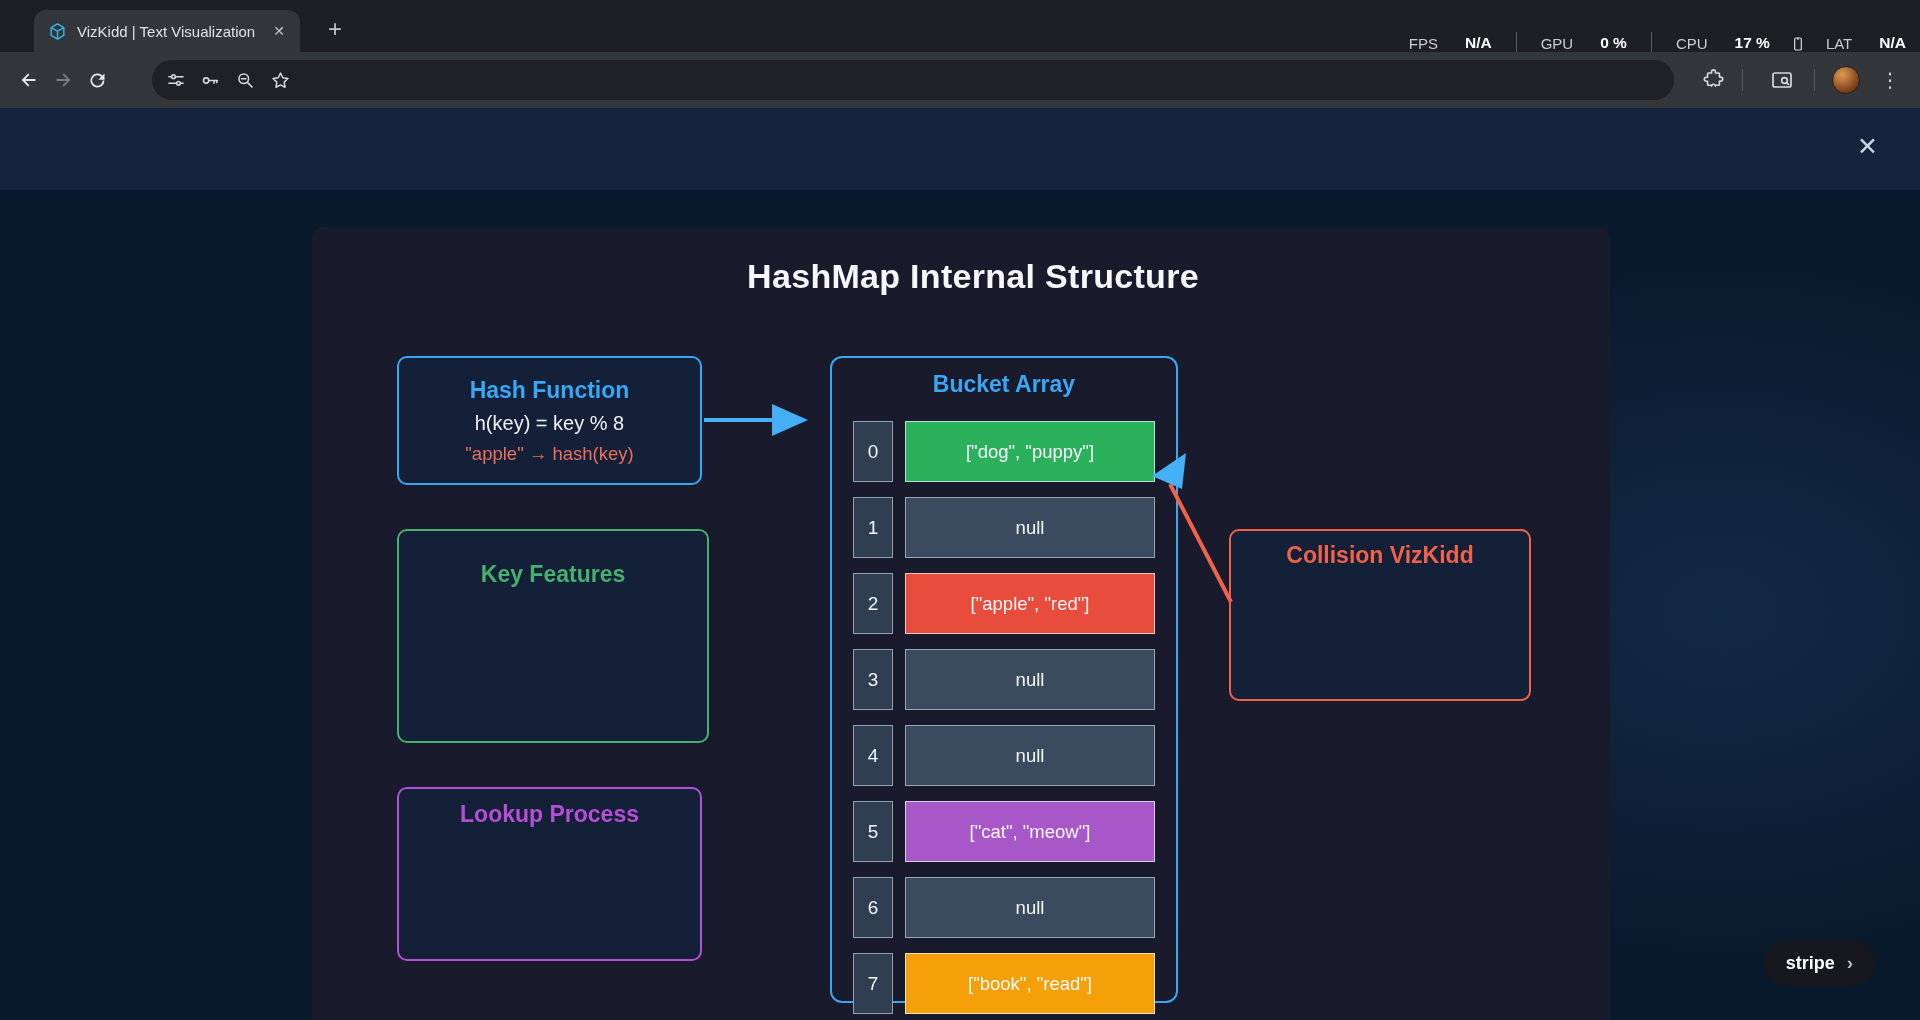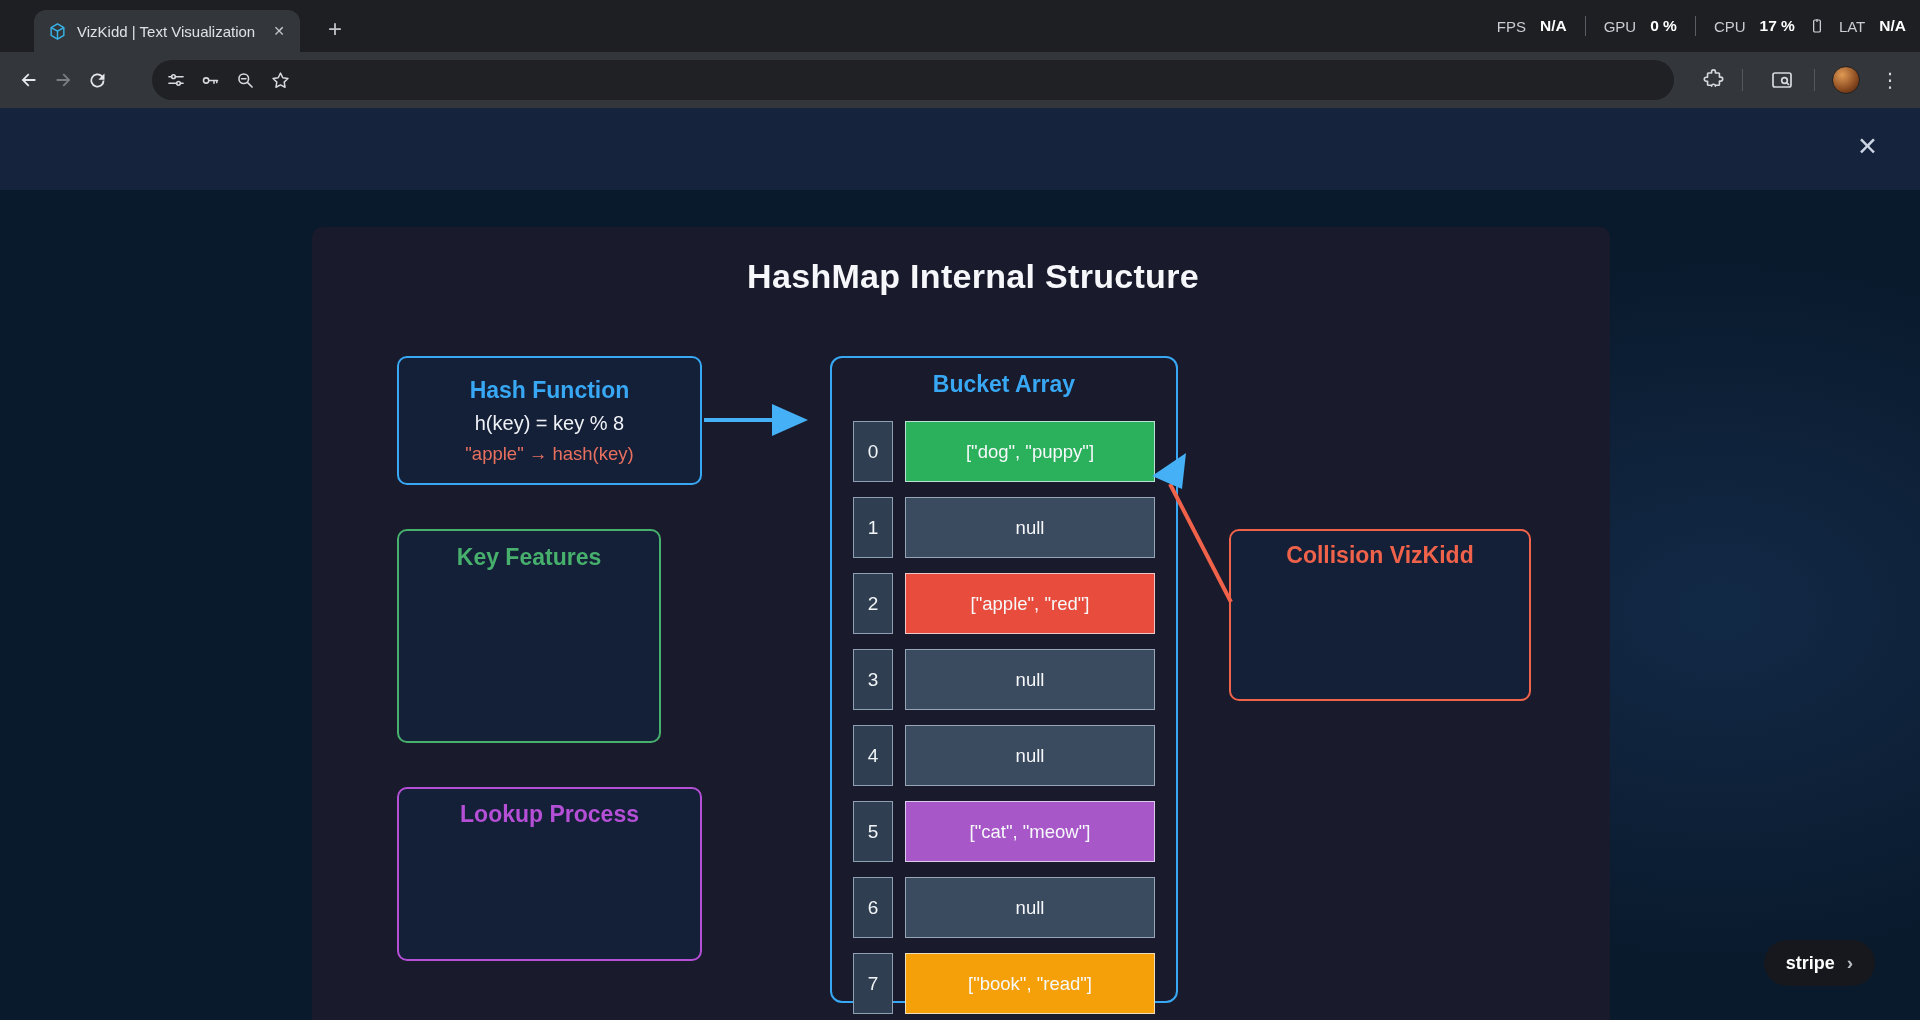--- a/index.html
+++ b/index.html
@@ -11,23 +11,23 @@
   .tabstrip { position:relative; height:52px; background:#1d1f23; }
   .tab { position:absolute; left:34px; bottom:0; width:266px; height:42px;
          background:#33363b; border-radius:12px 12px 0 0; display:flex; align-items:center;
          padding:0 10px 0 14px; gap:10px; cursor:pointer; }
   .tab-title { color:#dfe1e5; font-size:15px; white-space:nowrap; overflow:hidden;
                text-overflow:ellipsis; flex:1; }
   .tab-close { color:#c3c6cb; font-size:14px; padding:2px 5px; border-radius:50%; }
   .newtab { position:absolute; left:318px; bottom:6px; width:34px; height:34px; border:none;
             background:transparent; color:#c3c6cb; font-size:24px; line-height:30px;
             border-radius:50%; cursor:pointer; }
-  .perf { position:absolute; right:14px; top:0; height:52px; display:flex; align-items:center;
-          gap:14px; color:#c9ccd1; font-size:15px; }
-  .perf b { color:#ffffff; font-size:15.5px; }
+  .perf { position:absolute; right:14px; top:0; height:52px; display:flex; align-items:flex-end;
+          gap:20px; color:#c9ccd1; font-size:15px; }
+  .perf b { color:#ffffff; font-size:15.5px;margin-left:7px; }
   .perf .psep { width:1px; height:20px; background:#5a5d63; margin:0 4px; }
 
   
   .toolbar { position:relative; height:56px; background:#33363b; display:flex; align-items:center; }
   .navbtn { width:34px; height:34px; border:none; background:transparent; border-radius:50%;
             display:flex; align-items:center; justify-content:center; color:#e6e8eb; cursor:pointer; }
   .navbtn.back { margin-left:12px; }
   .navbtn.dim { color:#7b7e84; }
   .urlpill { position:absolute; left:152px; top:8px; width:1522px; height:40px; background:#1f2124;
              border-radius:20px; display:flex; align-items:center; padding:0 14px; cursor:text; }
@@ -55,21 +55,21 @@
            background:#191a2b; border-radius:10px 10px 0 0; }
   .dg-title { position:absolute; left:12px; top:30px; width:100%; text-align:center;
               color:#f5f7fa; font-size:34px; font-weight:700; letter-spacing:.3px; }
 
   .card { position:absolute; border:2px solid; border-radius:10px; background:#141f38;
           display:flex; flex-direction:column; align-items:center; }
   .card-title { font-size:23px; font-weight:700; }
   .card-line { font-size:18.5px; color:#eef1f5; }
 
   .hashfn { left:85px; top:129px; width:305px; height:129px; justify-content:center; gap:8px; }
-  .feat   { left:85px; top:302px; width:264px; height:214px; padding-top:13px; gap:5px; }
+  .feat   { left:85px; top:302px; width:312px; height:214px; padding-top:30px; gap:5px; }
   .feat .card-line { line-height:26px; }
   .lookup { left:85px; top:560px; width:305px; height:174px; padding-top:12px; gap:4px; }
   .lookup .card-line { line-height:26px; }
   .collis { left:917px; top:302px; width:302px; height:172px; padding-top:11px; gap:3px; }
   .collis .card-line { line-height:25.5px; font-size:18px; }
 
   .bucketbox { left:518px; top:129px; width:348px; height:647px; padding-top:13px;
                border-radius:12px; overflow:visible; background:transparent; }
   .bucketbox .card-title { height:30px; }
   .rows { display:flex; flex-direction:column; gap:15px; margin-top:23px; }

